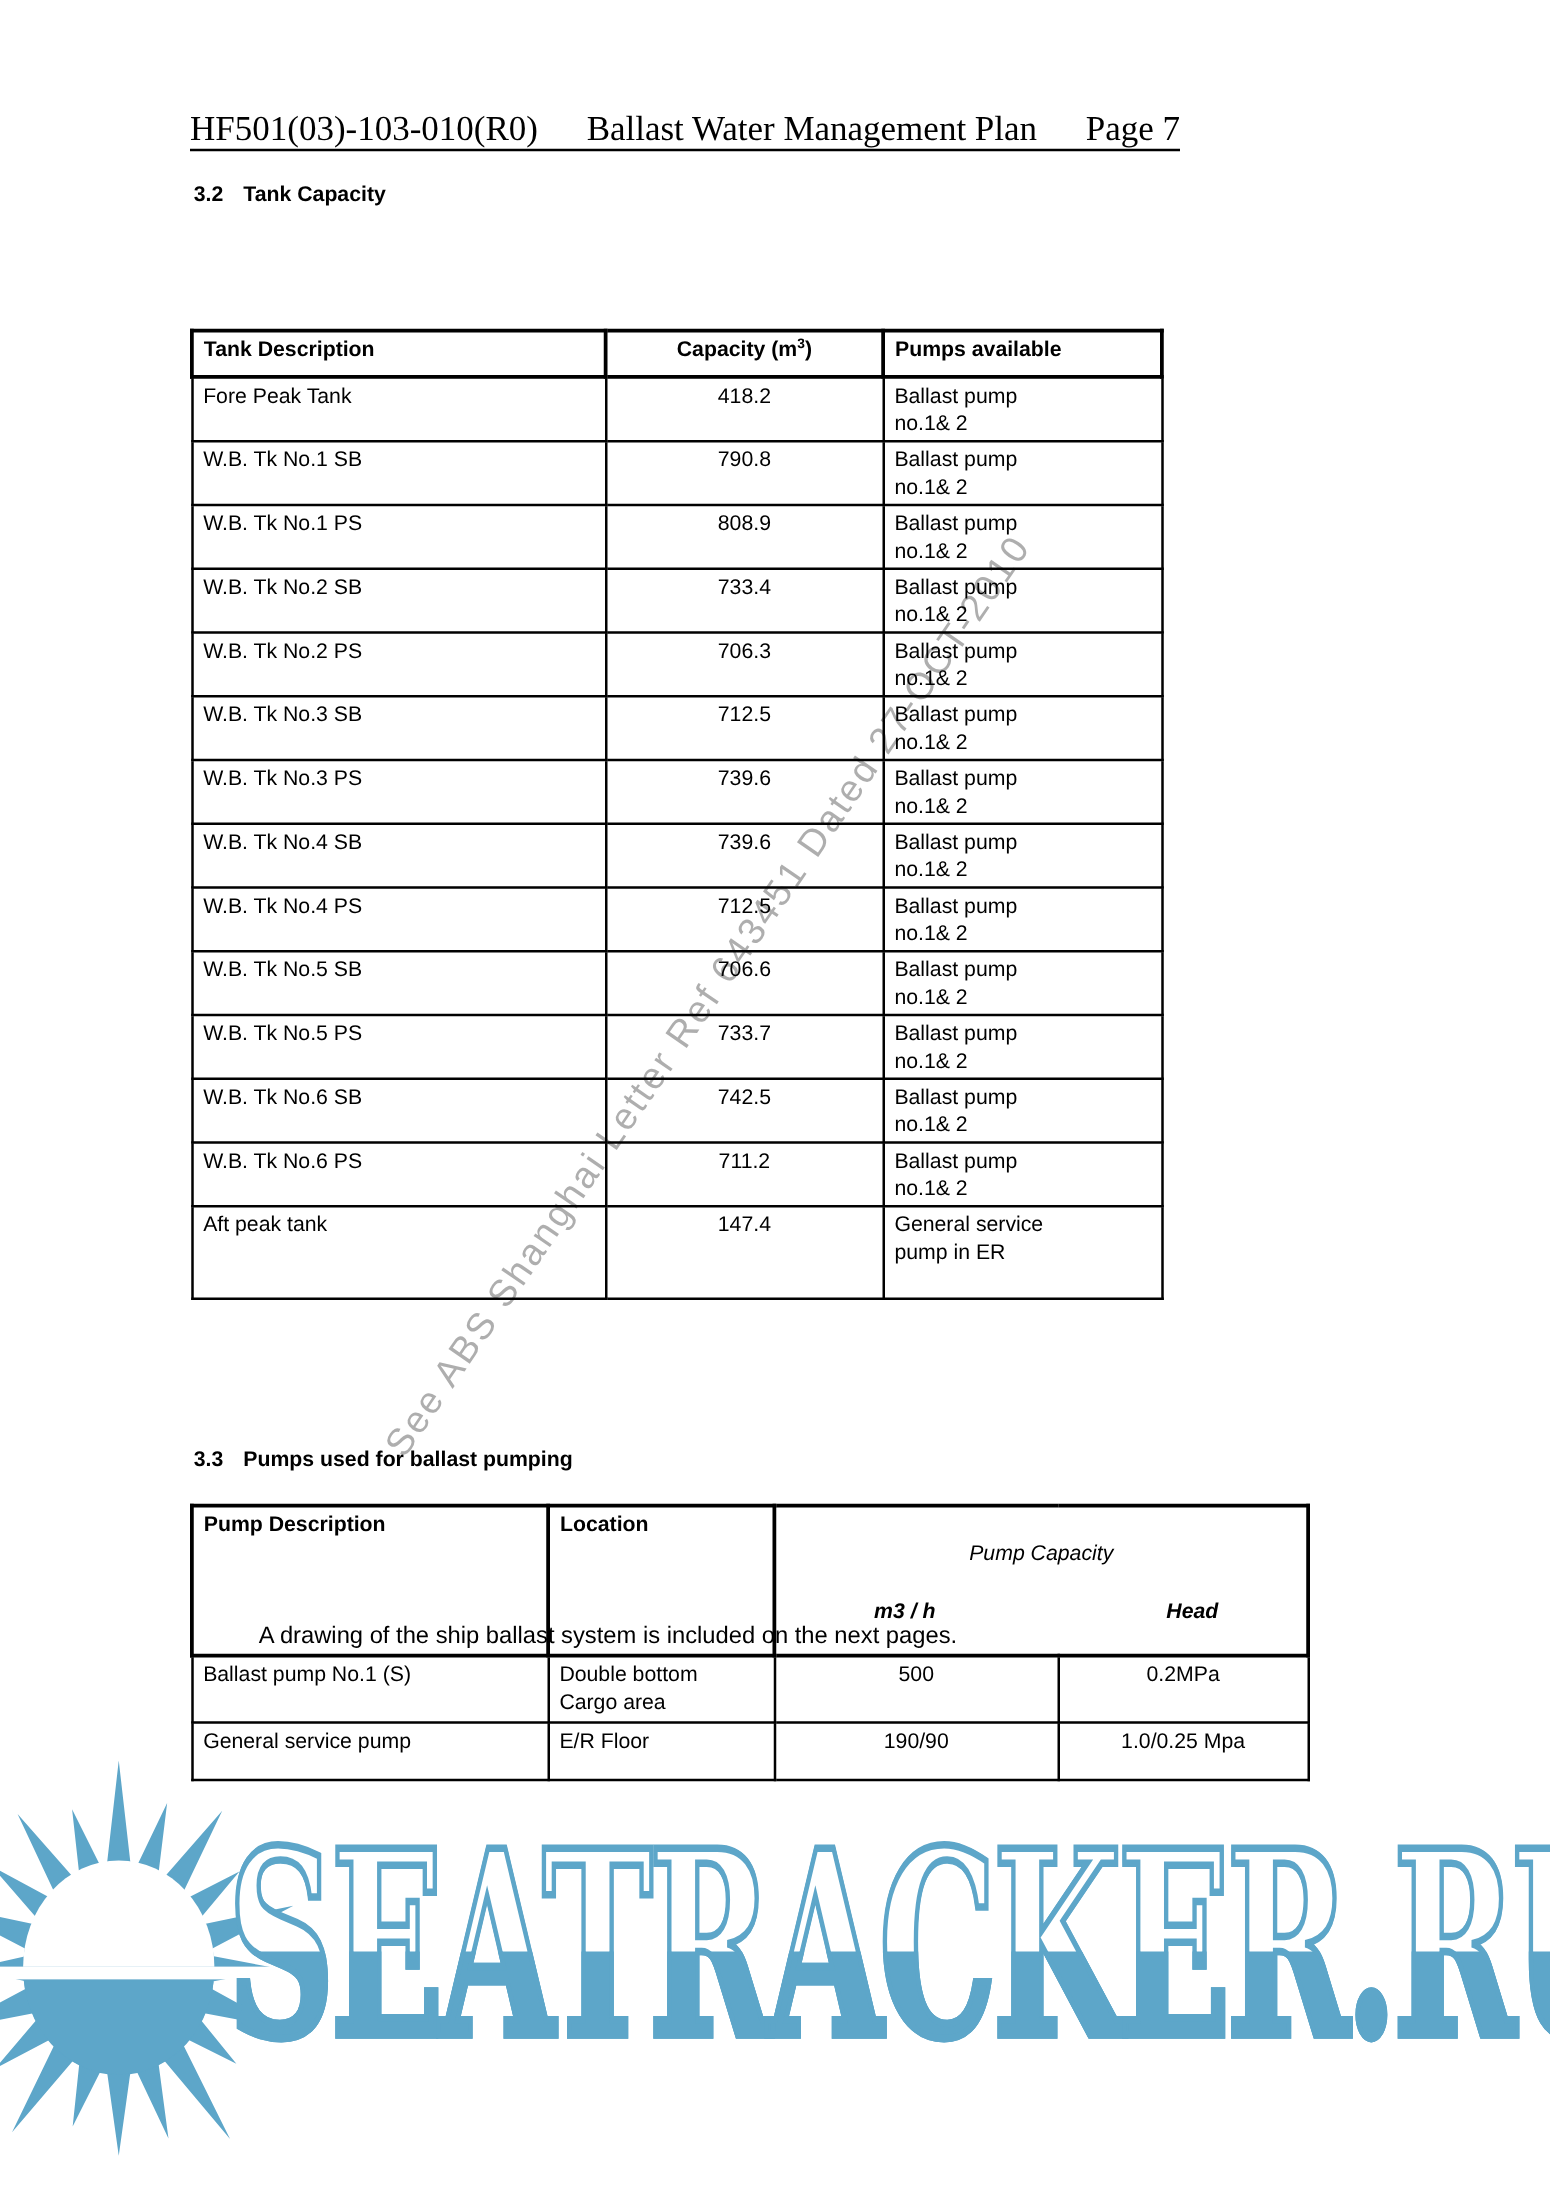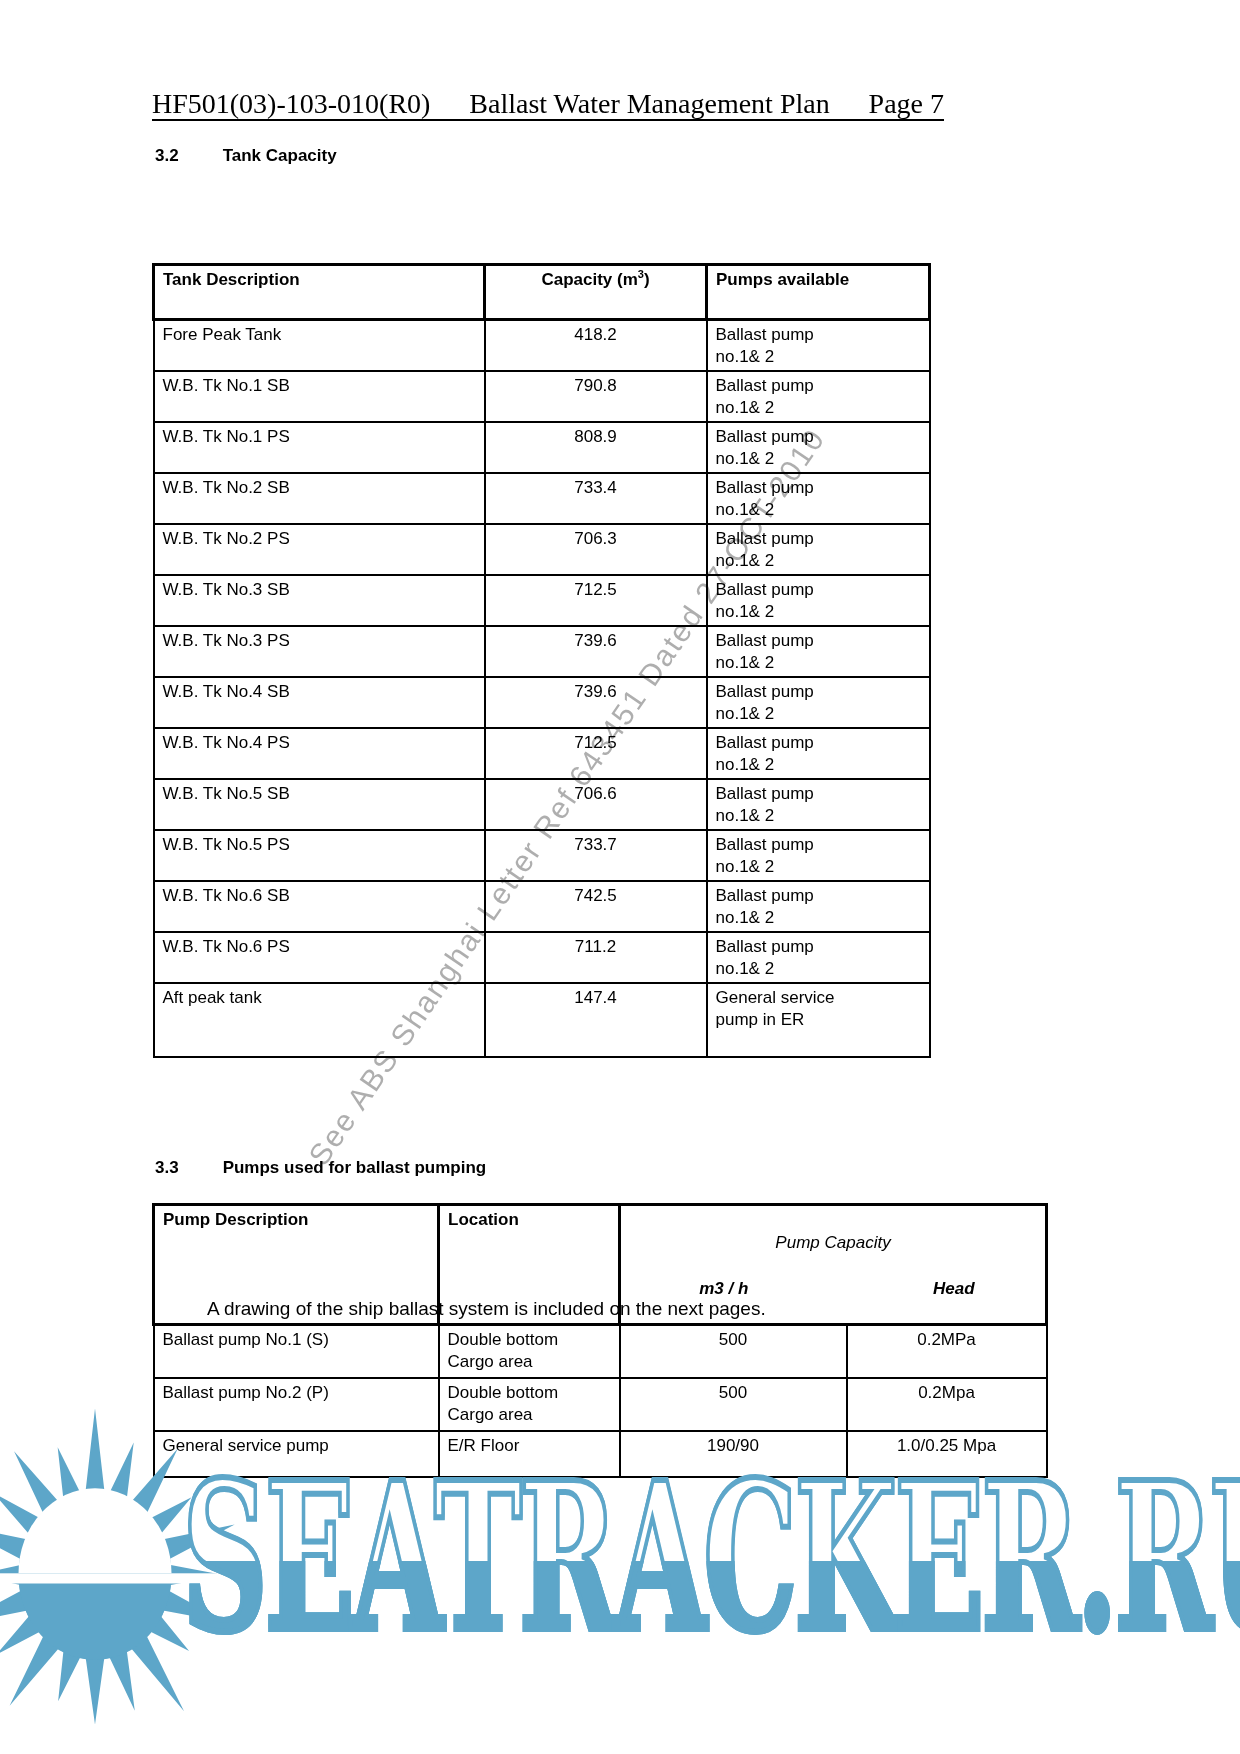--- a/index.html
+++ b/index.html
@@ -16,40 +16,40 @@
     position:absolute;left:152px;top:92px;width:792px;
     display:flex;justify-content:space-between;align-items:baseline;
     font-family:"Liberation Serif", serif;
     font-size:28px;line-height:24px;
     border-bottom:2px solid #000;padding-bottom:3px;
     z-index:2;
   }
   
   .section-heading{
     position:absolute;left:155px;
-    display:flex;gap:44px;
+    display:flex;gap:16px;
     font-size:17px;font-weight:bold;line-height:20px;
     z-index:2;
   }
   .sec-32{top:146px;}
   .sec-33{top:1158px;}
   
   table{border-collapse:collapse;table-layout:fixed;background:transparent;z-index:2;}
   .tank-table{position:absolute;left:152px;top:263px;width:776px;}
   .pump-table{position:absolute;left:152px;top:1203px;width:893px;}
   th,td{
     border:2px solid #000;
     vertical-align:top;text-align:left;
     padding:3px 8px 2px 8px;
     font-size:17px;line-height:22px;
     white-space:pre-line;
     background:transparent;
   }
   th{font-weight:bold;border-width:3px;}
-  .tank-table thead tr{height:55px;}
+  .tank-table thead tr{height:37px;}
   .tank-table tbody tr{height:48px;}
   .tank-table tbody tr.tall-row{height:74px;}
   .col-center{text-align:center;}
   .pump-table thead tr{height:58px;}
   .pump-table tbody tr.two-line{height:53px;}
   .pump-table tbody tr.one-line{height:46px;}
   .cap-group-cell{padding:3px 0 0 0;font-style:italic;}
   .cap-group-title{text-align:center;font-weight:normal;font-size:17px;line-height:24px;}
   .cap-sub{display:flex;font-weight:bold;line-height:24px;gap:36px;}
   .cap-sub .flow{width:53%;text-align:center;}
@@ -240,27 +240,20 @@
         </th>
       </tr>
     </thead>
     <tbody>
       <tr class="two-line">
         <td>Ballast pump No.1 (S)</td>
           <td>Double bottom
 Cargo area</td>
         <td class="col-center">500</td>
           <td class="col-center">0.2MPa</td>
-      </tr>
-      <tr class="two-line">
-        <td>Ballast pump No.2 (P)</td>
-          <td>Double bottom
-Cargo area</td>
-        <td class="col-center">500</td>
-          <td class="col-center">0.2Mpa</td>
       </tr>
       <tr class="one-line">
         <td>General service pump</td>
           <td>E/R Floor</td>
         <td class="col-center">190/90</td>
           <td class="col-center">1.0/0.25 Mpa</td>
       </tr>
     </tbody>
   </table>
 

